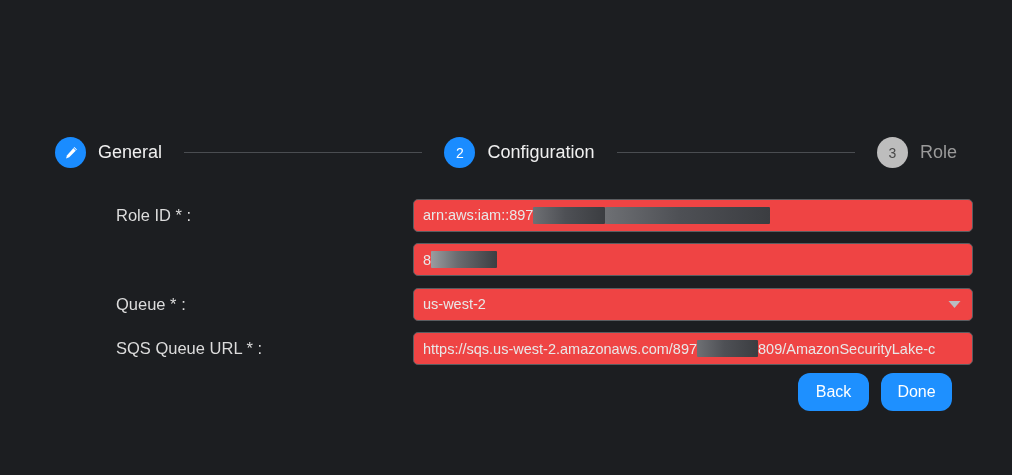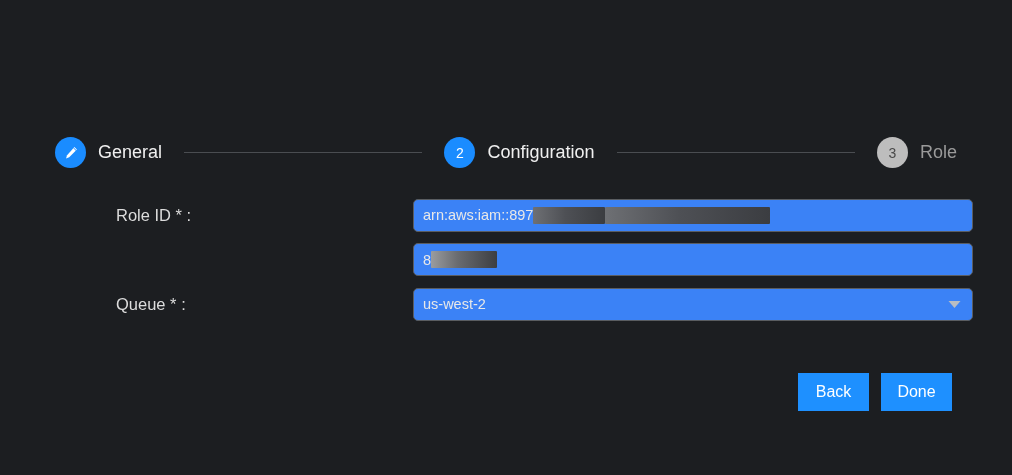--- a/index.html
+++ b/index.html
@@ -121,21 +121,21 @@
     font-size: 16.5px;
     color: #dcdcdc;
     white-space: nowrap;
   }
 
   .field-control {
     position: absolute;
     left: 376px;
     width: 560px;
     height: 33px;
-    background: #3b82f6;
+    background: #ef4444;
     border: 1px solid #5a5d61;
     border-radius: 5px;
     display: flex;
     align-items: center;
     overflow: hidden;
     white-space: nowrap;
     font-size: 14.5px;
     color: #e8e8e8;
     padding: 0 9px;
     cursor: text;
@@ -182,21 +182,21 @@
     right: 60px;
     top: 373px;
     display: flex;
     gap: 12px;
   }
 
   .action-button {
     background: #1e90ff;
     color: #ffffff;
     border: none;
-    border-radius: 0;
+    border-radius: 12px;
     font-family: "Liberation Sans", sans-serif;
     font-size: 16px;
     width: 71px;
     height: 38px;
     cursor: pointer;
     display: flex;
     align-items: center;
     justify-content: center;
   }
 </style>
@@ -259,20 +259,30 @@
     <div class="form-row">
       <div class="field-label">Queue * :</div>
       <div class="field-control select-control">
         <span class="value-text">us-west-2</span>
         <svg class="caret-icon" width="13" height="9" viewBox="0 0 13 9">
           <polygon points="0.5,1 12.5,1 6.5,8" fill="#b9bdc2"></polygon>
         </svg>
       </div>
     </div>
 
+    <div class="form-row">
+      <div class="field-label">SQS Queue URL * :</div>
+      <div class="field-control">
+        <div class="inline-flow">
+          <span class="value-text">https://sqs.us-west-2.amazonaws.com/897</span>
+          <span class="redaction r-sqs"></span>
+          <span class="value-text">809/AmazonSecurityLake-c</span>
+        </div>
+      </div>
+    </div>
 
   </div>
 
   <div id="button-bar">
     <button class="action-button">Back</button>
     <button class="action-button">Done</button>
   </div>
 
 </div>
 

